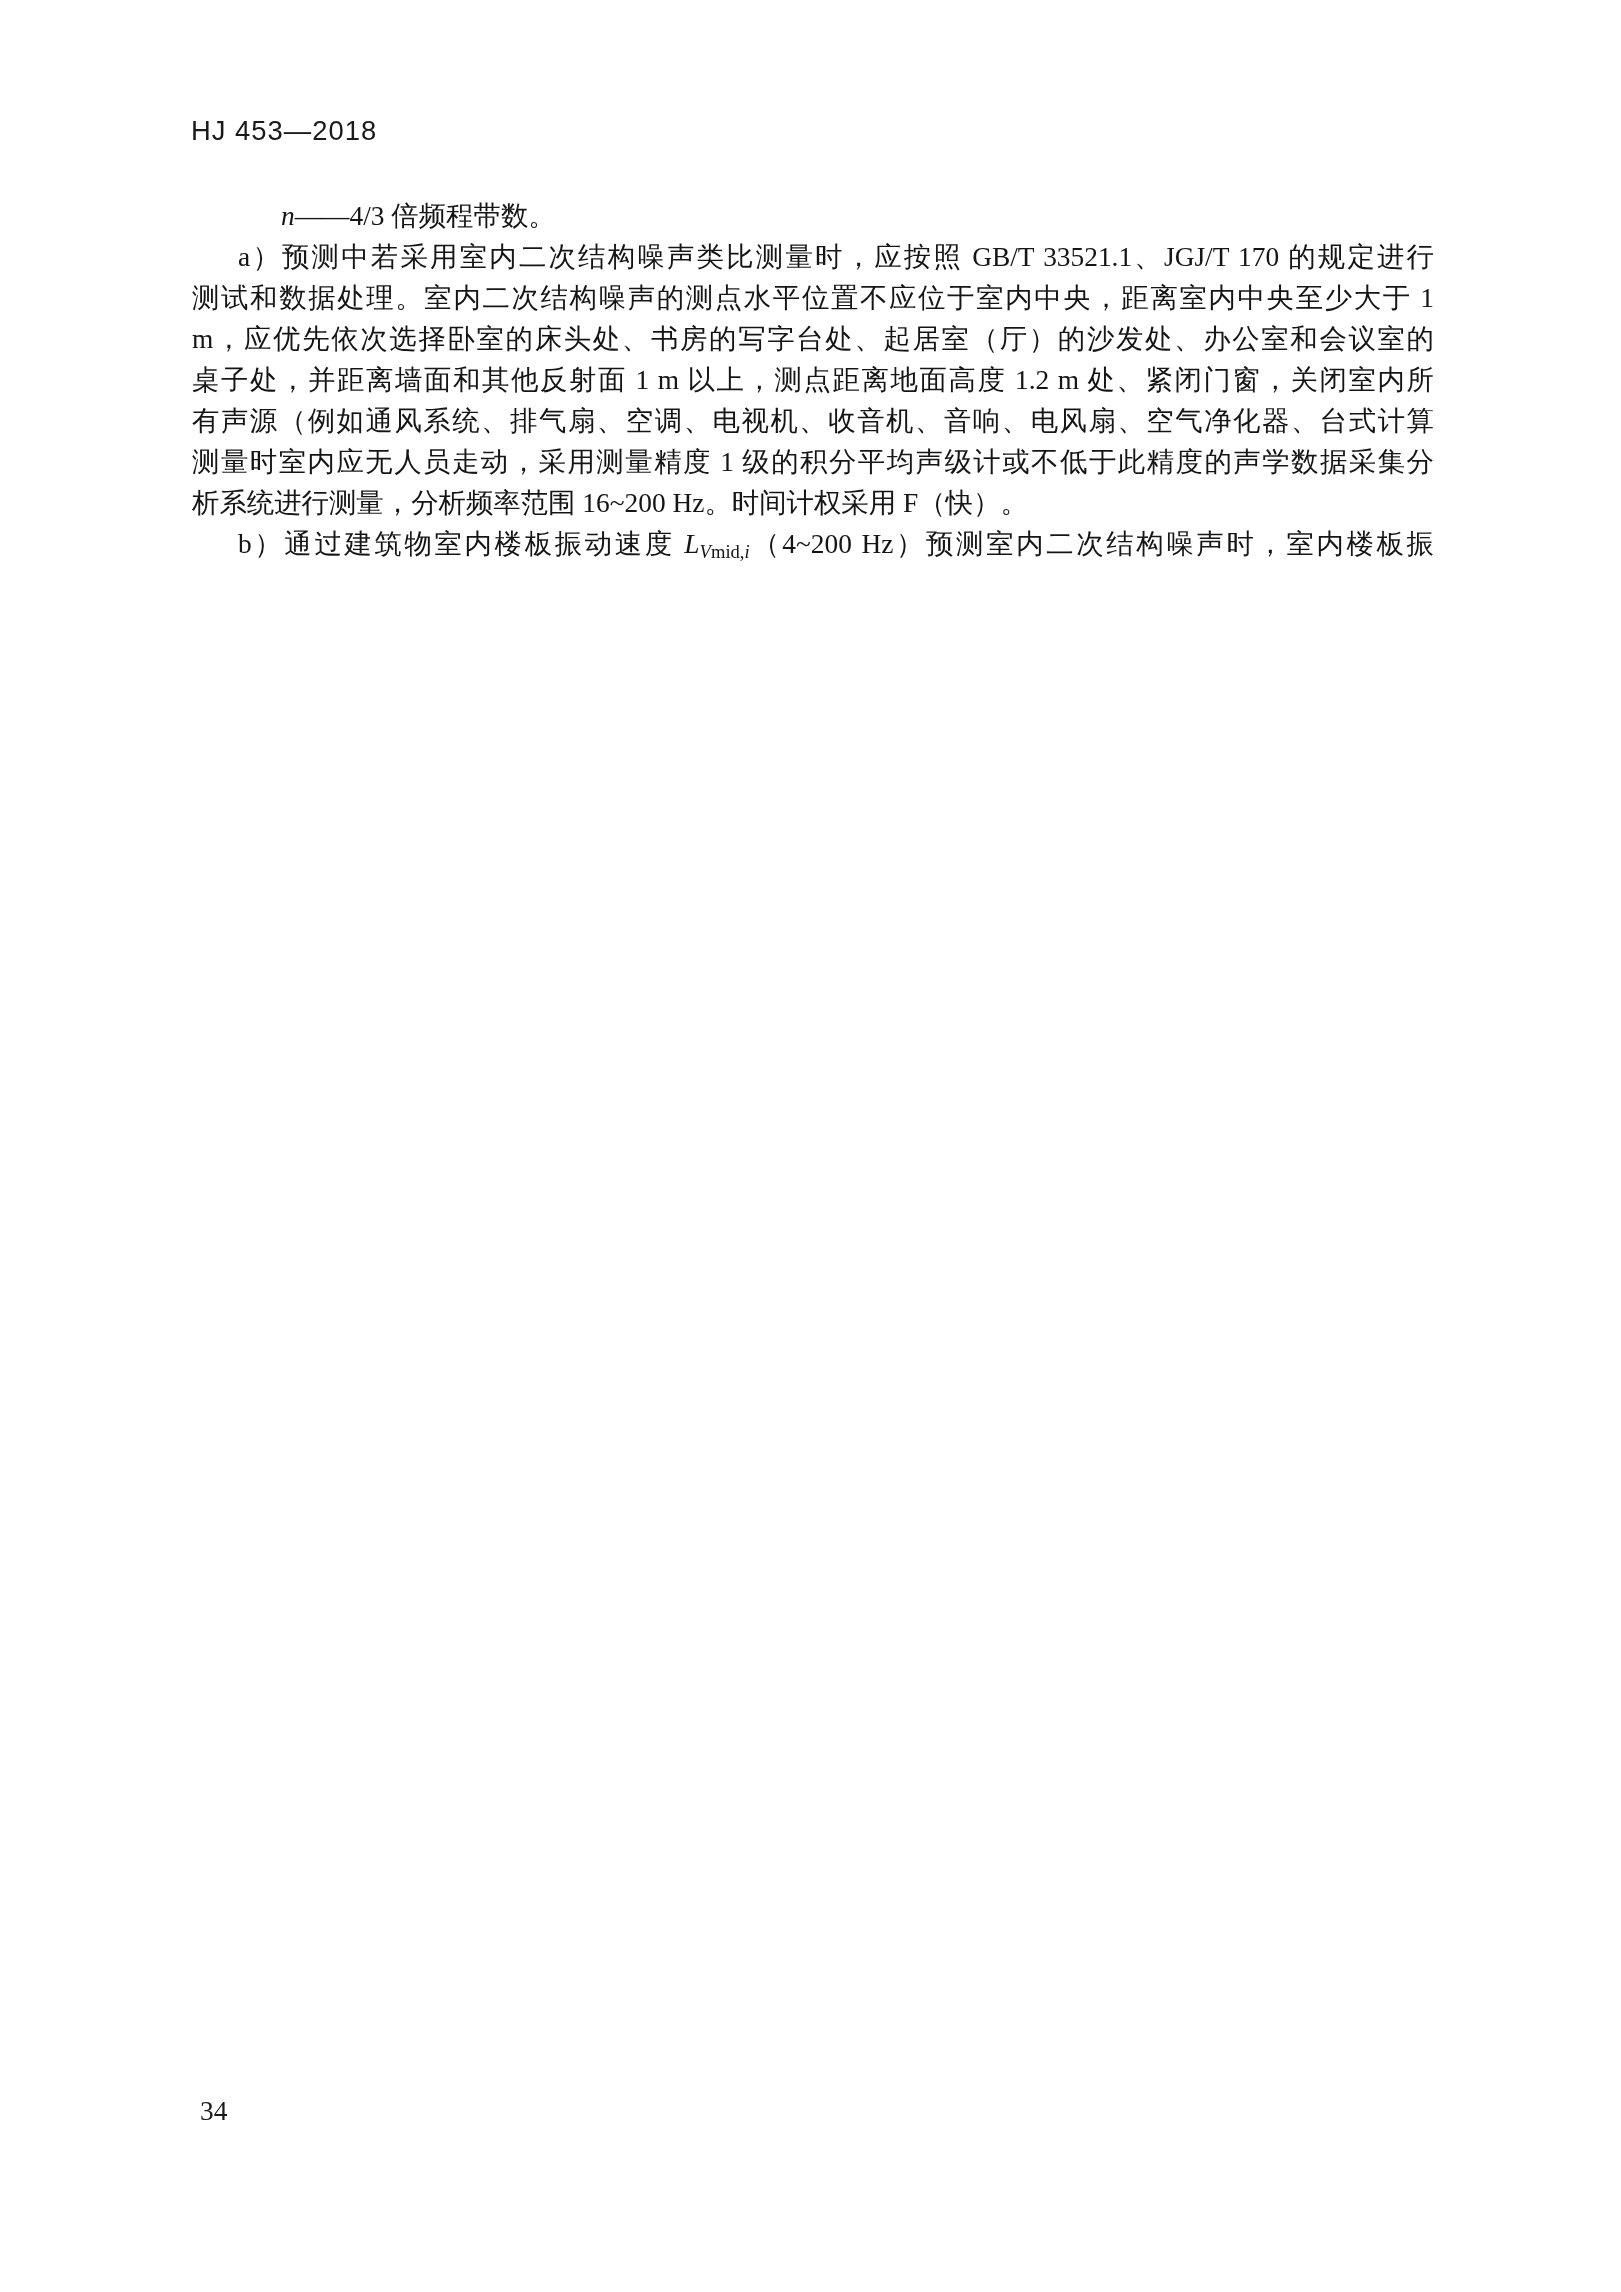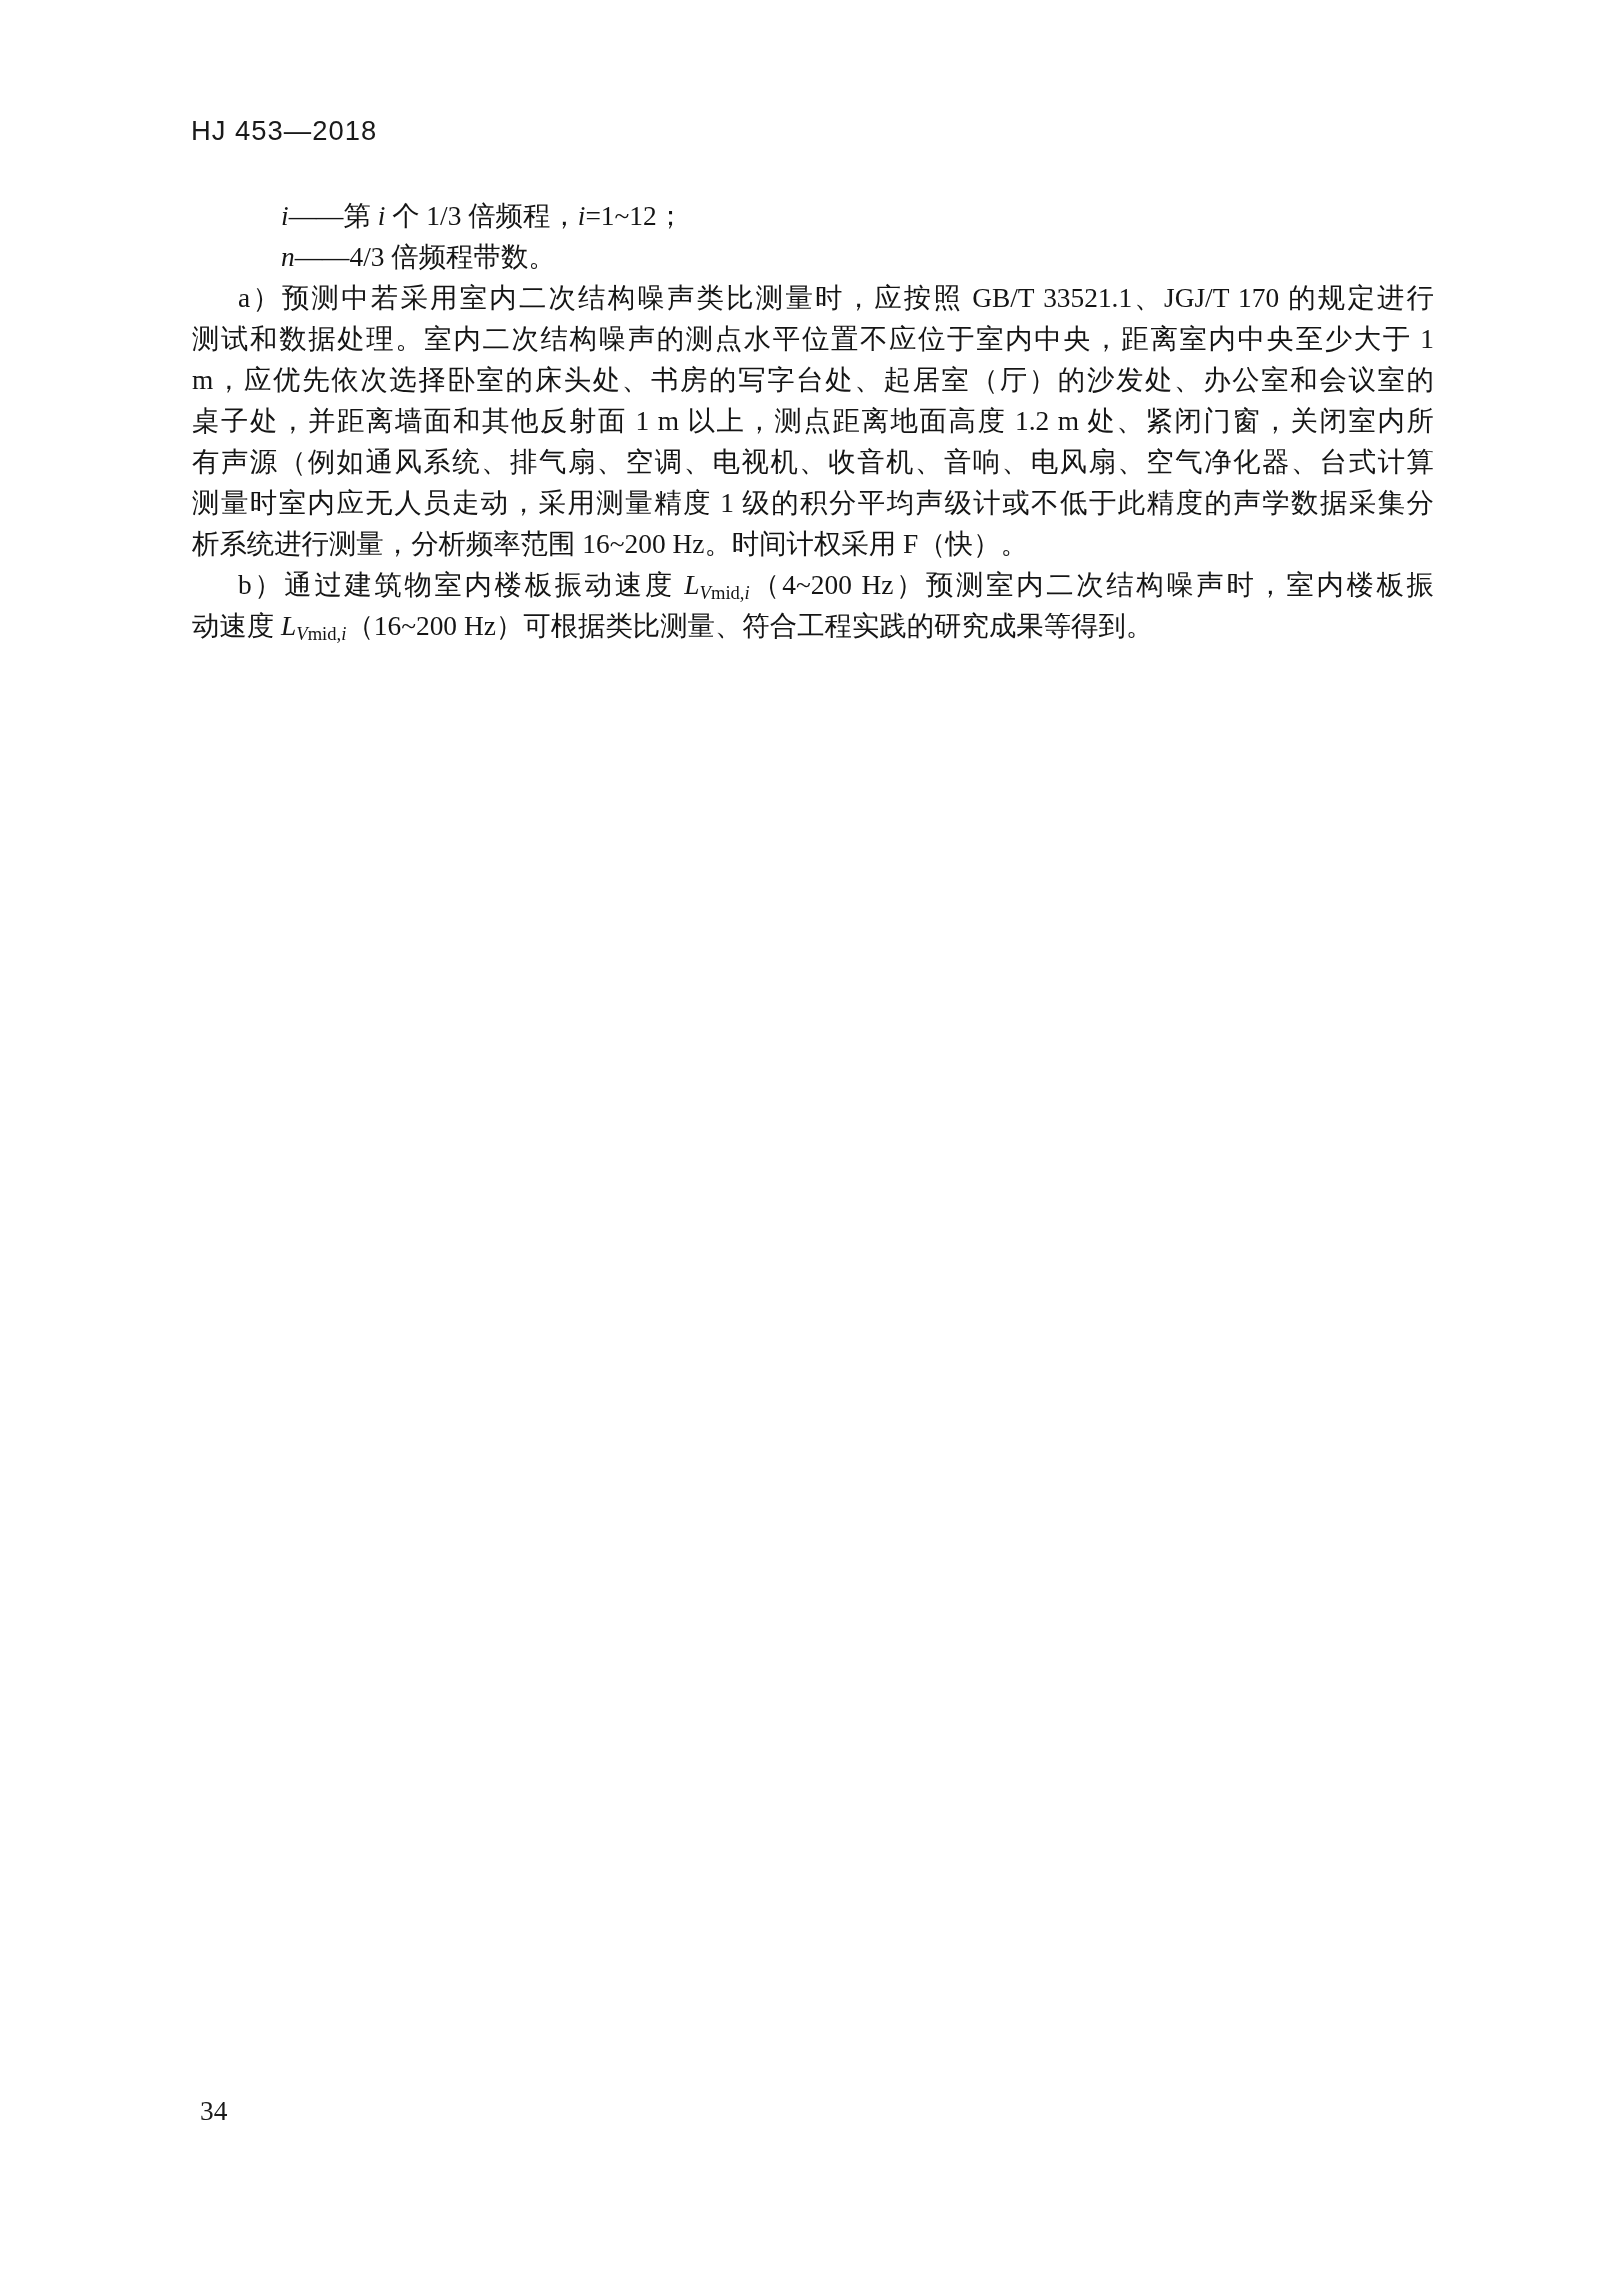--- a/index.html
+++ b/index.html
@@ -72,28 +72,26 @@
     color: #1a1a1a;
   }
 </style>
 </head>
 <body>
 
 <div class="page">
   <div class="doc-header">HJ 453—2018</div>
 
   <div class="content" id="content">
-      <div class="line ind-def"><span class="it">i</span><span>——第 </span><span class="it">i</span><span> 个 1/3 倍频程，</span><span class="it">i</span><span>=1~12；</span></div>
       <div class="line ind-def"><span class="it">n</span><span>——4/3 倍频程带数。</span></div>
       <div class="line just ind-first"><span>a）预测中若采用室内二次结构噪声类比测量时，应按照 GB/T 33521.1、JGJ/T 170 的规定进行</span></div>
       <div class="line just"><span>测试和数据处理。室内二次结构噪声的测点水平位置不应位于室内中央，距离室内中央至少大于 1</span></div>
       <div class="line just"><span>m，应优先依次选择卧室的床头处、书房的写字台处、起居室（厅）的沙发处、办公室和会议室的</span></div>
       <div class="line just"><span>桌子处，并距离墙面和其他反射面 1 m 以上，测点距离地面高度 1.2 m 处、紧闭门窗，关闭室内所</span></div>
       <div class="line just"><span>有声源（例如通风系统、排气扇、空调、电视机、收音机、音响、电风扇、空气净化器、台式计算</span></div>
       <div class="line just"><span>测量时室内应无人员走动，采用测量精度 1 级的积分平均声级计或不低于此精度的声学数据采集分</span></div>
       <div class="line"><span>析系统进行测量，分析频率范围 16~200 Hz。时间计权采用 F（快）。</span></div>
       <div class="line just ind-first"><span>b）通过建筑物室内楼板振动速度 </span><span class="it">L</span><sub class="it">V</sub><sub>mid,</sub><sub class="it">i</sub><span>（4~200 Hz）预测室内二次结构噪声时，室内楼板振</span></div>
-      <div class="line"><span>动速度 </span><span class="it">L</span><sub class="it">V</sub><sub>mid,</sub><sub class="it">i</sub><span>（16~200 Hz）可根据类比测量、符合工程实践的研究成果等得到。</span></div>
     </div>
 
   <div class="page-number">34</div>
 </div>
 
 
 </body></html>

